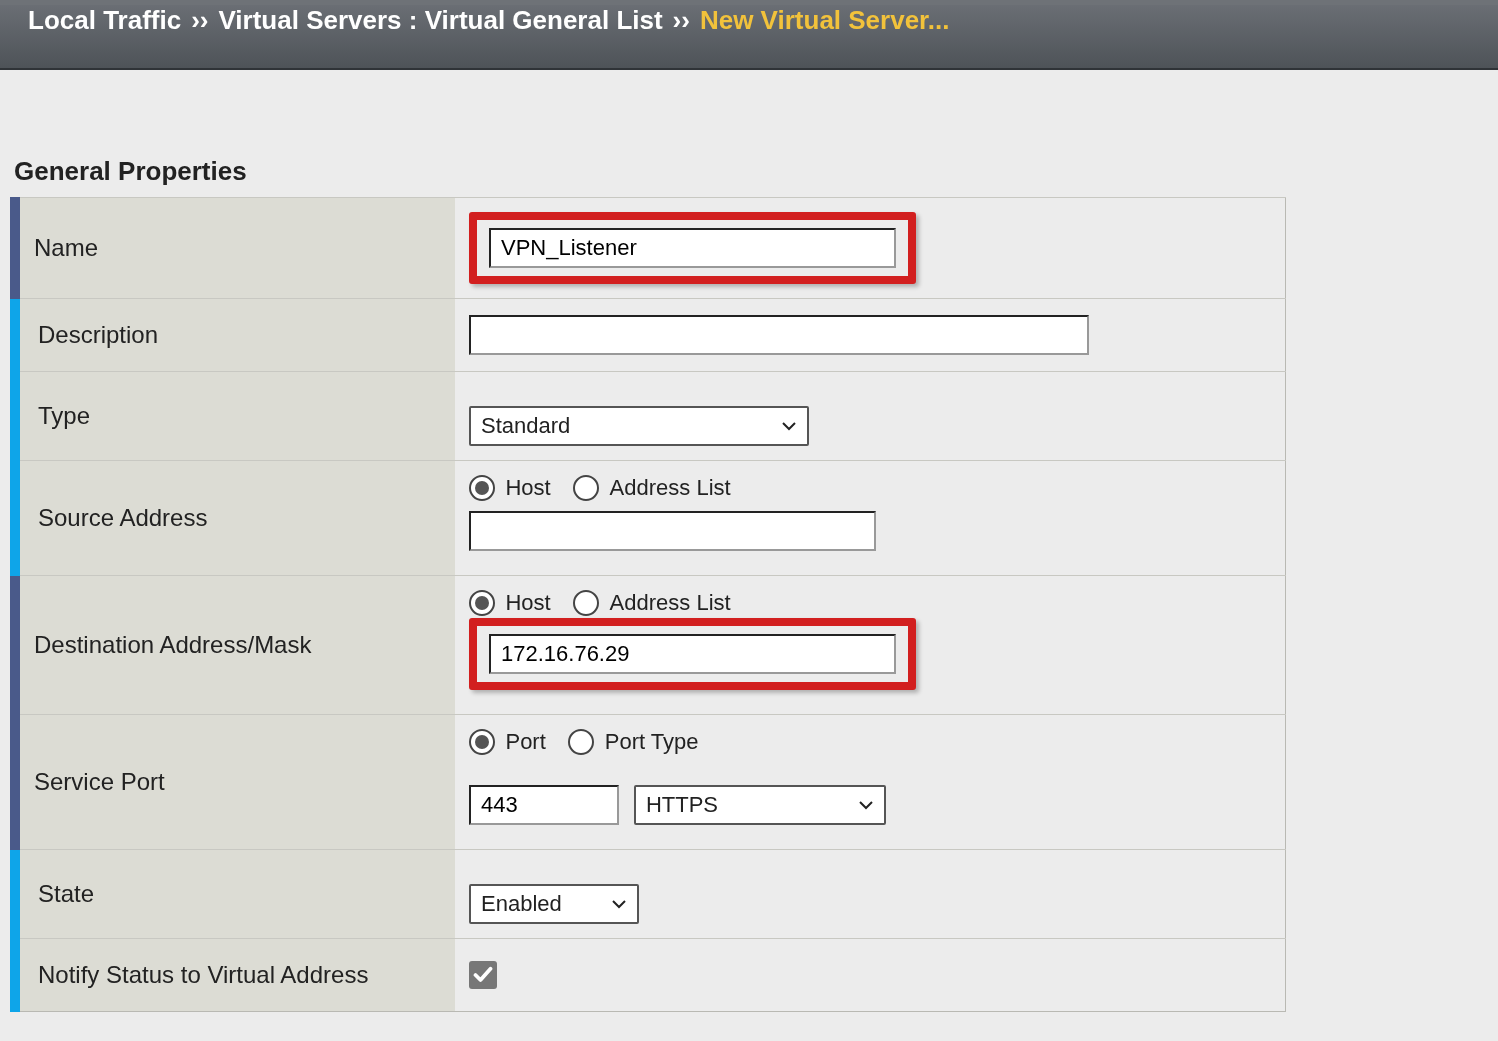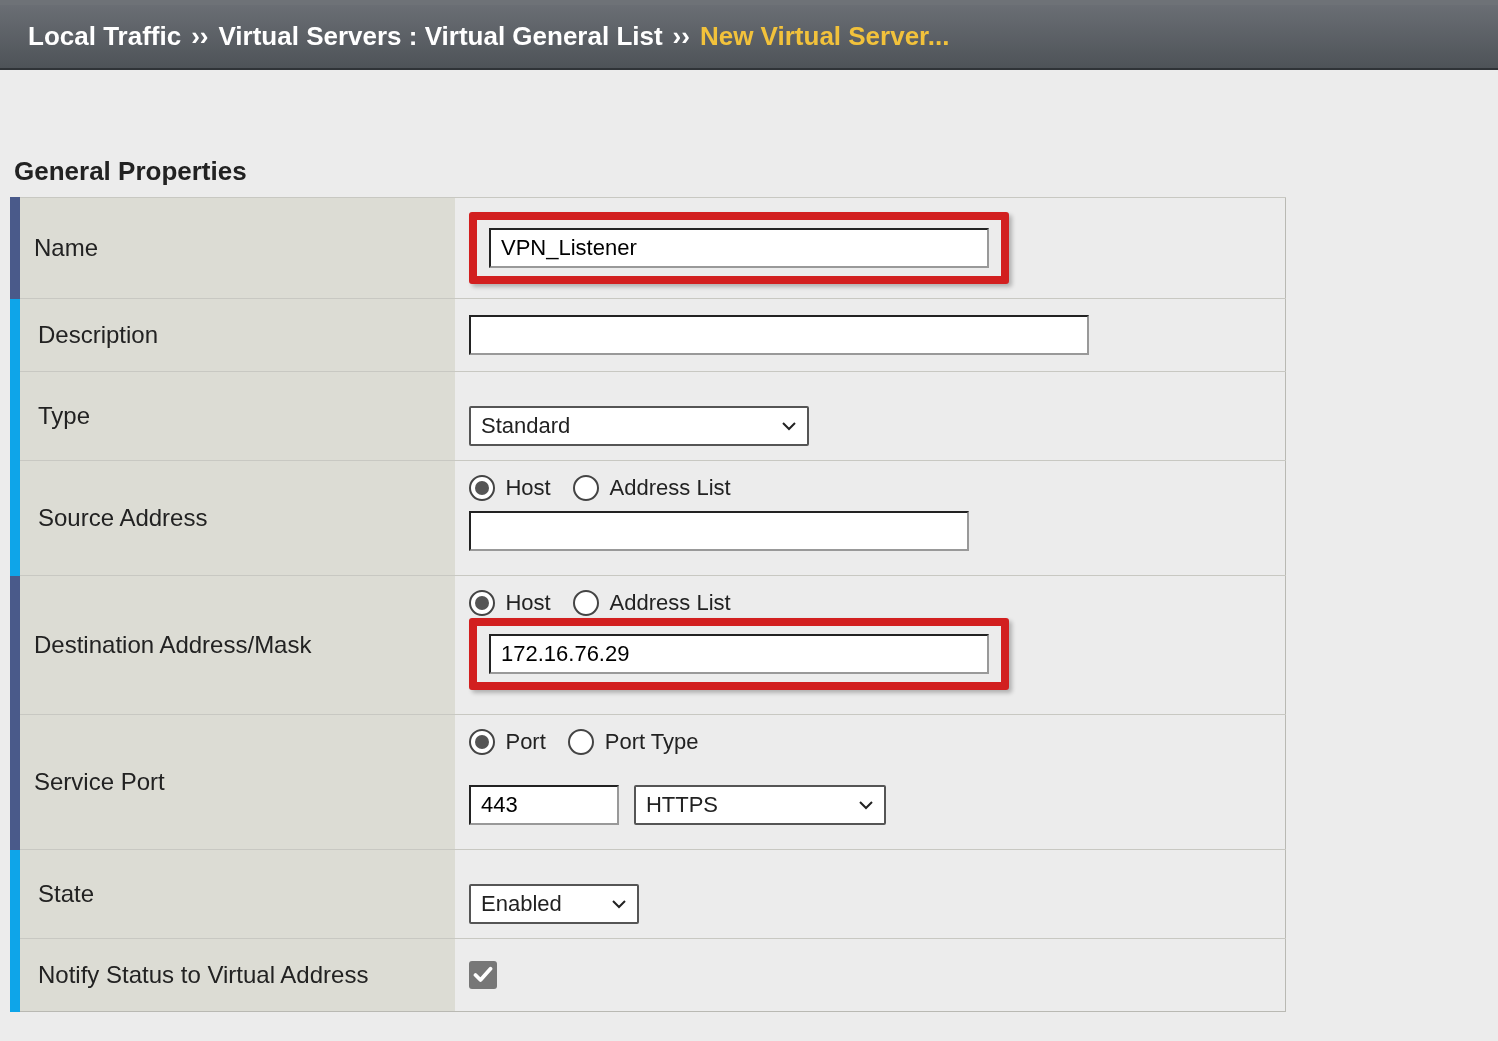--- a/index.html
+++ b/index.html
@@ -10,21 +10,20 @@
     font-family: Arial, Helvetica, sans-serif;
     color: #222;
   }
   
   .crumb-bar {
     background: linear-gradient(#6a6e74, #4e5358);
     border-top: 5px solid #6e7277;
     border-bottom: 2px solid #2f3337;
     height: 70px;
     display: flex;
-    align-items: center;
     padding-left: 28px;
     font-size: 26px;
     font-weight: bold;
     white-space: nowrap;
   }
   .crumb-bar .crumb-link { color: #ffffff; }
   .crumb-bar .sep { color: #ffffff; margin: 0 10px; font-weight: bold; }
   .crumb-bar .crumb-current { color: #f2c23b; }
 
   .page-body { padding: 26px 10px 10px 10px; }
@@ -69,21 +68,21 @@
   .text-input {
     height: 40px;
     font-size: 22px;
     padding: 2px 10px;
     background: #fff;
     border: 2px solid #222;
     border-right-color: #999;
     border-bottom-color: #999;
     outline: none;
   }
-  .text-input.wide { width: 500px; }
+  .text-input.wide { width: 407px; }
   .text-input.xwide { width: 620px; }
   .text-input.narrow { width: 150px; }
 
   .select-wrap {
     display: inline-flex;
     align-items: center;
     justify-content: space-between;
     height: 40px;
     background: #fff;
     border: 2px solid #555;

